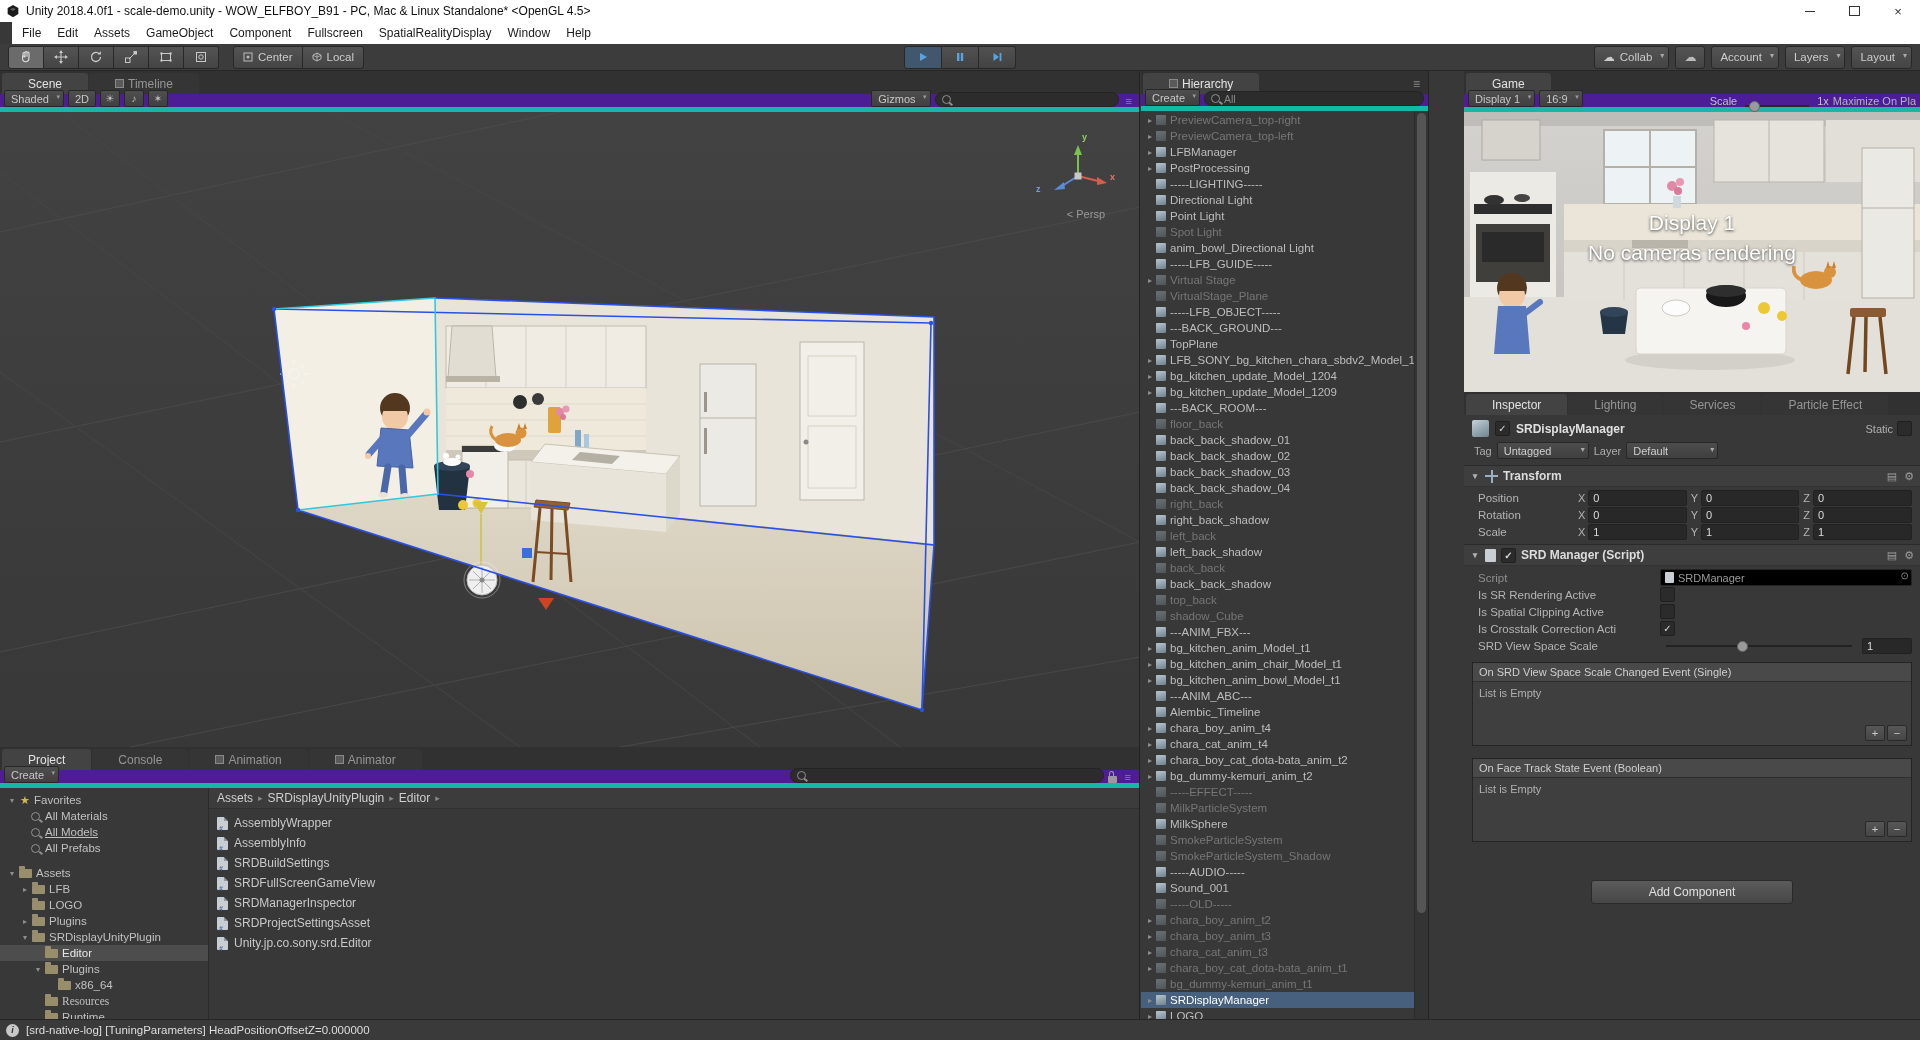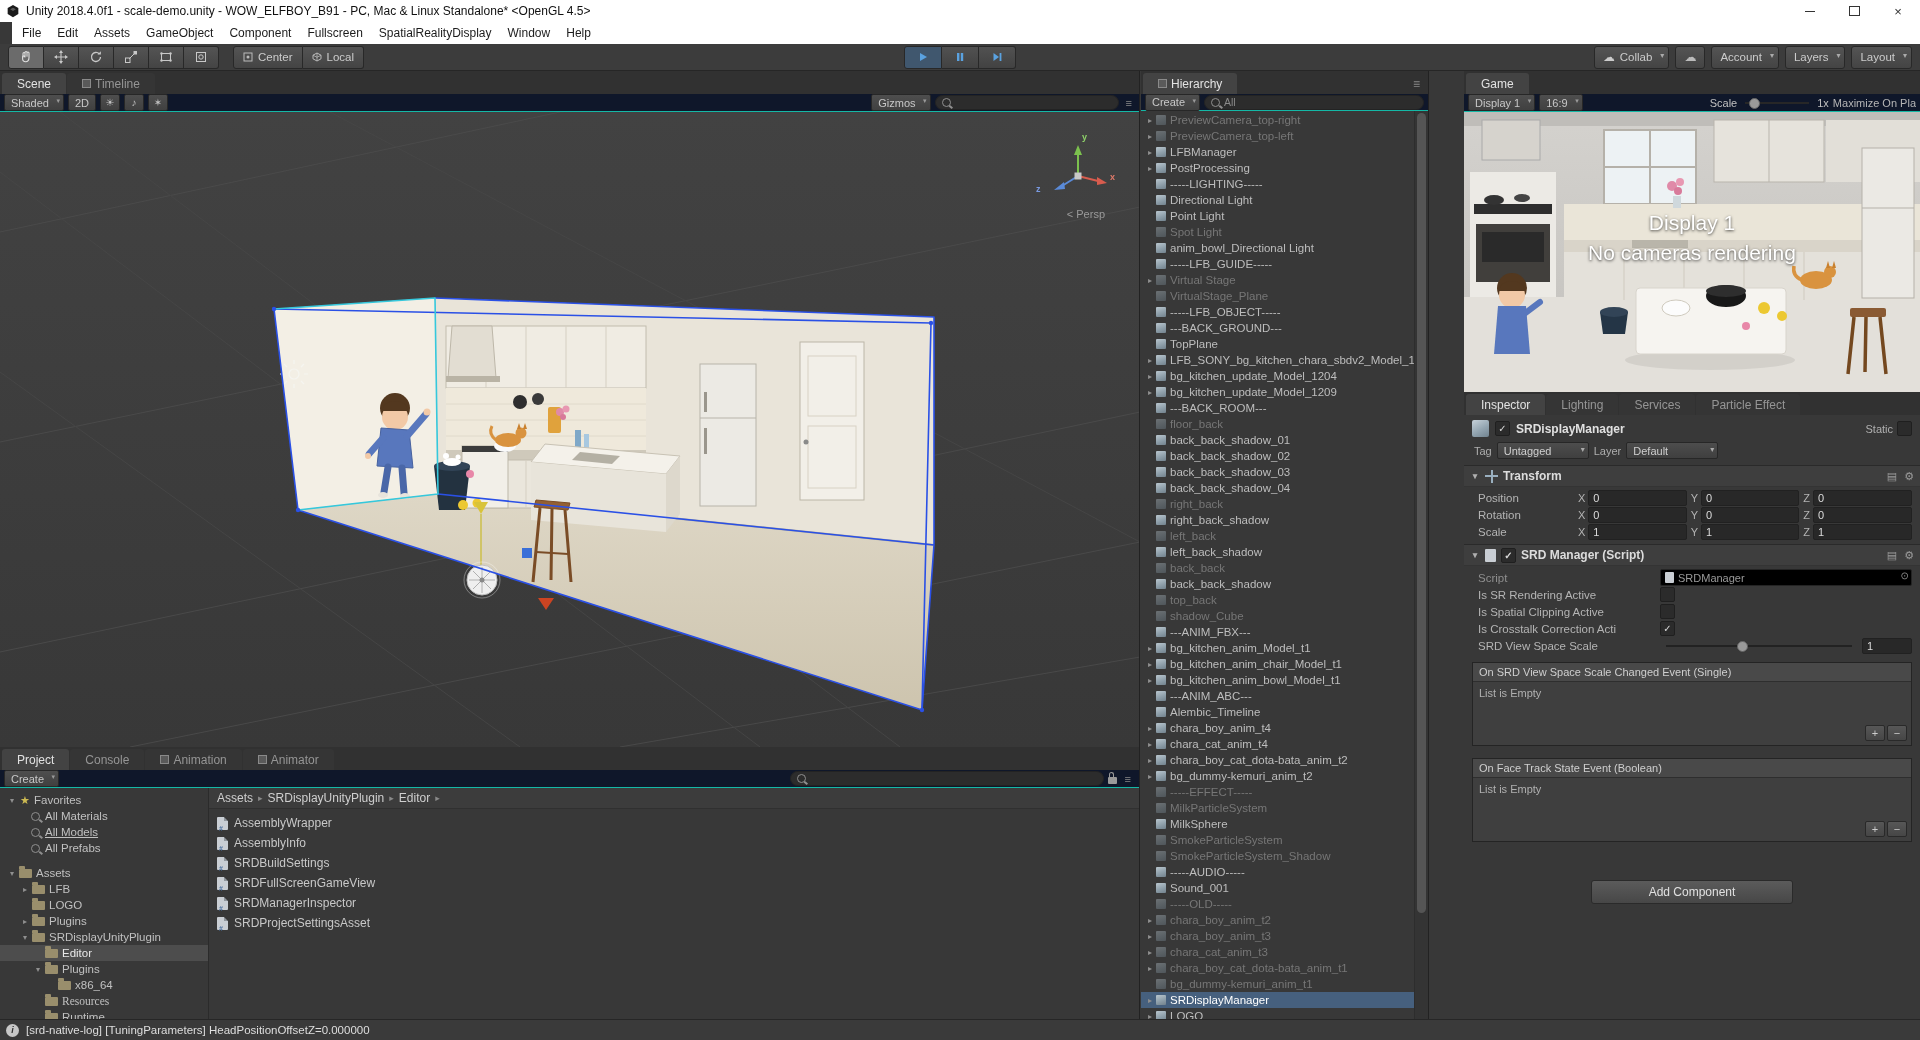--- a/index.html
+++ b/index.html
@@ -40,26 +40,26 @@
       border-radius:3px;color:#ccc;font-size:11.5px;display:flex;align-items:center;gap:5px;position:relative}
   .dd::after{content:"▾";position:absolute;right:4px;top:4px;font-size:8px;color:#aaa}
   .sq{height:21px;width:28px;background:linear-gradient(#545454,#444);border:1px solid #282828;
       border-radius:3px;display:flex;align-items:center;justify-content:center;color:#bbb;font-size:12px}
   
   #main{position:absolute;top:71px;left:0;right:0;bottom:20px;background:#383838}
   #left-col{position:absolute;left:0;top:0;width:1140px;height:100%;border-right:1px solid #222;box-sizing:border-box}
   #hier-col{position:absolute;left:1141px;top:0;width:288px;height:100%;border-right:1px solid #222;background:#383838;box-sizing:border-box}
   #right-col{position:absolute;left:1464px;top:0;right:0;height:100%}
   .panel-tabs{height:23px;background:#313131;display:flex;align-items:flex-end;padding:2px 4px 0 2px;box-sizing:border-box}
-  .tab{height:21px;display:inline-flex;align-items:center;gap:4px;padding:0 15px;margin-right:1px;
+  .tab{height:21px;display:inline-flex;align-items:center;gap:4px;padding:0 26px;margin-right:1px;
        background:#353535;color:#959595;font-size:12px;border-radius:3px 3px 0 0;white-space:nowrap}
   .tab.active{background:#434343;color:#e2e2e2}
   .tab-icon{width:9px;height:9px;background:#5a5a5a;border:1px solid #8a8a8a;box-sizing:border-box}
   .tabbar-right{margin-left:auto;display:flex;align-items:center;gap:7px;color:#888;font-size:12px;padding:0 4px 3px 0}
-  .ctrlbar{height:18px;background:#0f172a;border-bottom:1px solid #14b8a6;display:flex;align-items:center;
+  .ctrlbar{height:18px;background:#4c1d95;border-bottom:5px solid #14b8a6;display:flex;align-items:flex-end;
            padding:0 4px;gap:4px;font-size:11px;color:#c0c0c0;box-sizing:border-box}
   .mini-dd{height:15px;padding:0 14px 0 6px;background:linear-gradient(#4e4e4e,#404040);border:1px solid #272727;
            border-radius:2px;display:inline-flex;align-items:center;position:relative;color:#c8c8c8;white-space:nowrap}
   .mini-dd::after{content:"▾";position:absolute;right:3px;top:2px;font-size:7px;color:#9a9a9a}
   .mini-toggle{height:15px;padding:0 6px;background:linear-gradient(#4e4e4e,#404040);border:1px solid #272727;
            border-radius:2px;display:inline-flex;align-items:center;color:#c8c8c8}
   .icon-toggle{width:18px;height:15px;background:linear-gradient(#4e4e4e,#404040);border:1px solid #272727;
            border-radius:2px;display:inline-flex;align-items:center;justify-content:center;color:#c2c2c2;font-size:10px}
   .searchbox{height:13px;background:#2c2c2c;border:1px solid #232323;border-radius:8px;display:flex;
              align-items:center;padding:0 6px;gap:4px;color:#8a8a8a;font-size:10.5px}
@@ -616,20 +616,26 @@
                     <span class="script-fold"></span>
                   </span>
                   <span class="flabel">SRDManagerInspector</span>
                 </div>
                 <div class="frow">
                   <span class="icon-script">
                     <span class="script-fold"></span>
                   </span>
                   <span class="flabel">SRDProjectSettingsAsset</span>
                 </div>
+                <div class="frow">
+                  <span class="icon-script">
+                    <span class="script-fold"></span>
+                  </span>
+                  <span class="flabel">Unity.jp.co.sony.srd.Editor</span>
+                </div>
               </div>
           </div>
         </div>
       </div>
     </div>
 
     <div id="hier-col">
       <div class="panel-tabs">
         <div class="tab active">
           <span class="tab-icon"></span>

